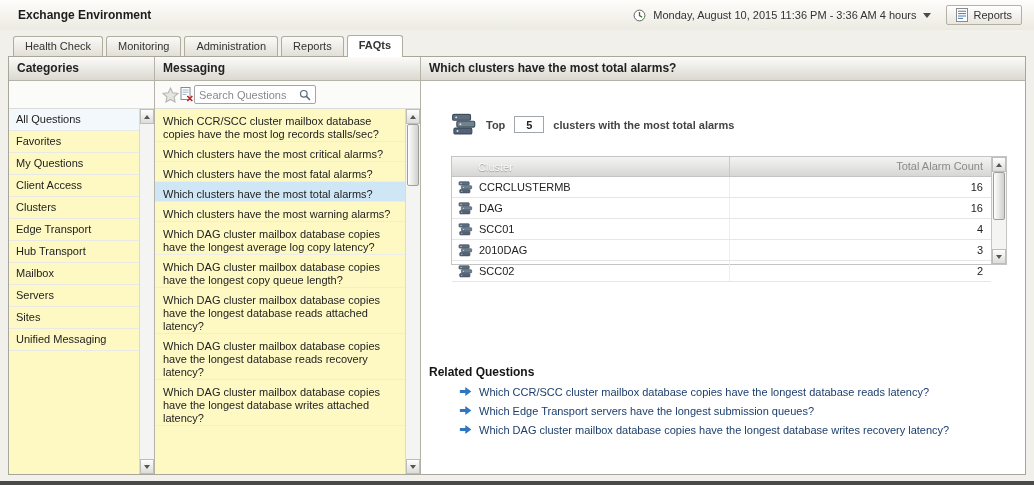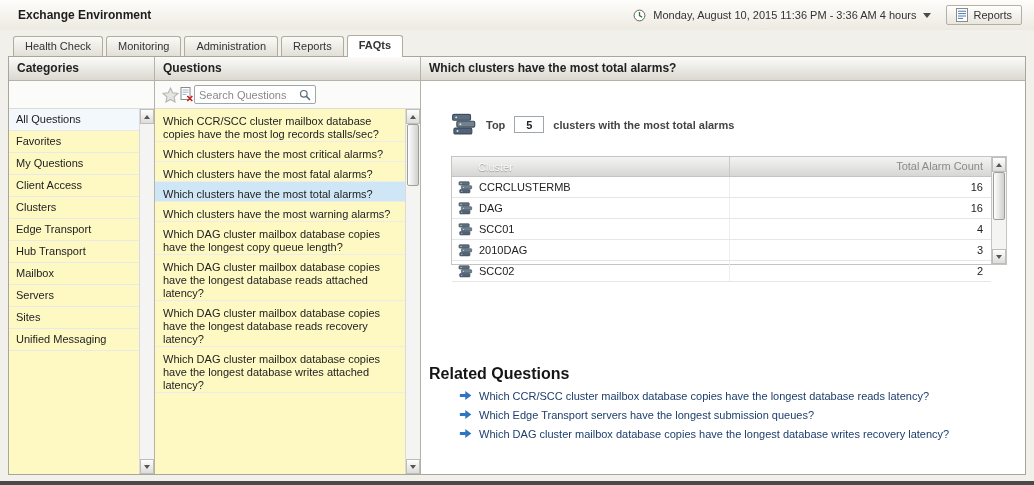--- a/index.html
+++ b/index.html
@@ -79,21 +79,21 @@
   .table-main{flex:1;display:flex;flex-direction:column;min-width:0;}
   .t-head{height:20px;display:flex;align-items:center;flex:none;
     background:linear-gradient(#f4f4f3,#d6d6d4);border-bottom:1px solid #c4c4c2;}
   .t-head .h-cluster{flex:1;padding-left:26px;color:#fafaf8;text-shadow:0 1px 1px #9a9a98;}
   .t-head .h-count{width:262px;text-align:right;padding-right:8px;color:#8b8b88;border-left:1px solid #c9c9c7;height:100%;line-height:19px;}
   .t-row{height:21px;display:flex;align-items:center;border-bottom:1px solid #e6e6e4;cursor:pointer;}
   .t-cell-cluster{flex:1;display:flex;align-items:center;gap:6px;padding-left:6px;color:#222;min-width:0;}
   .t-cell-count{width:262px;text-align:right;padding-right:8px;color:#222;border-left:1px solid #eeeeec;height:100%;line-height:20px;}
 
   .related{margin:100px 0 0 8px;}
-  .related-title{font-weight:bold;font-size:16px;color:#151515;}
+  .related-title{font-weight:bold;font-size:12px;color:#151515;}
   .related-item{display:flex;align-items:center;gap:7px;margin:6px 0 0 30px;color:var(--link,#1c3e6d);cursor:pointer;width:fit-content;}
 
   .cluster-ico{flex:none;}
   .arrow-fill{fill:var(--arrow,#2e76c0);}
 </style>
 </head>
 <body>
 
 <svg width="0" height="0" style="position:absolute" aria-hidden="true">
   <defs>
@@ -217,21 +217,21 @@
             </div>
           <div class="sb-track"></div>
           <div class="sb-btn">
               <span class="tri-down-s"></span>
             </div>
         </div>
       </div>
     </div>
 
     <div class="panel panel-qs">
-      <div class="panel-header">Questions</div>
+      <div class="panel-header">Messaging</div>
       <div class="q-toolbar">
         <span class="tool-ico">
           <svg width="17" height="16" viewBox="0 0 16 15">
             <path d="M8 1l2.1 4.4 4.9.6-3.6 3.3.9 4.7L8 11.7 3.7 14l.9-4.7L1 6l4.9-.6z" fill="#e4e4e1" stroke="#b4b4b1"></path>
           </svg>
         </span>
         <span class="tool-ico">
           <svg width="15" height="15" viewBox="0 0 14 15">
             <rect x="1.5" y="0.5" width="9" height="12" fill="#fff" stroke="#8a8a88"></rect>
             <path d="M3 3h6M3 5.2h6M3 7.4h4" stroke="#9fb6cc" stroke-width="1"></path>
@@ -264,20 +264,23 @@
             </div>
 
             <div class="q-item selected">
               <span>Which clusters have the most total alarms?</span>
             </div>
 
             <div class="q-item">
               <span>Which clusters have the most warning alarms?</span>
             </div>
 
+            <div class="q-item">
+              <span>Which DAG cluster mailbox database copies have the longest average log copy latency?</span>
+            </div>
 
             <div class="q-item">
               <span>Which DAG cluster mailbox database copies have the longest copy queue length?</span>
             </div>
 
             <div class="q-item">
               <span>Which DAG cluster mailbox database copies have the longest database reads attached latency?</span>
             </div>
 
             <div class="q-item">

